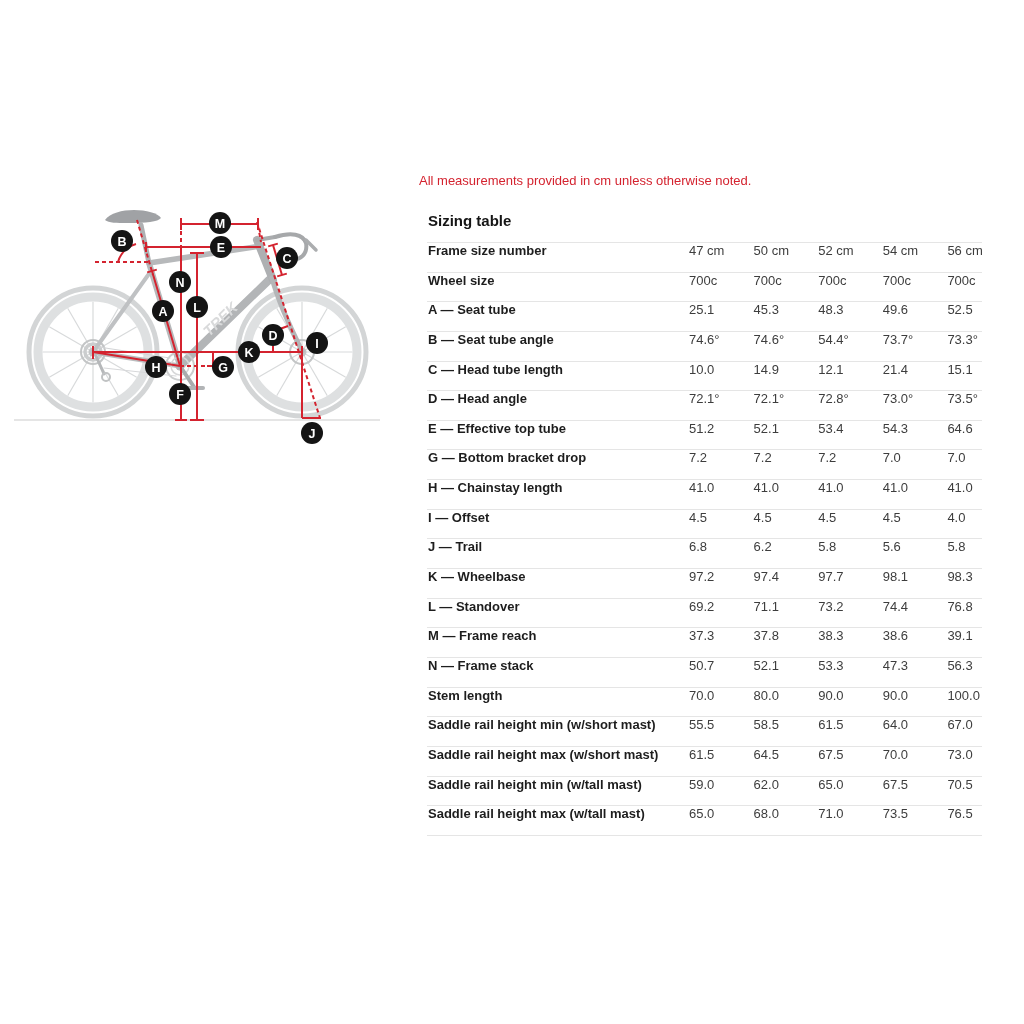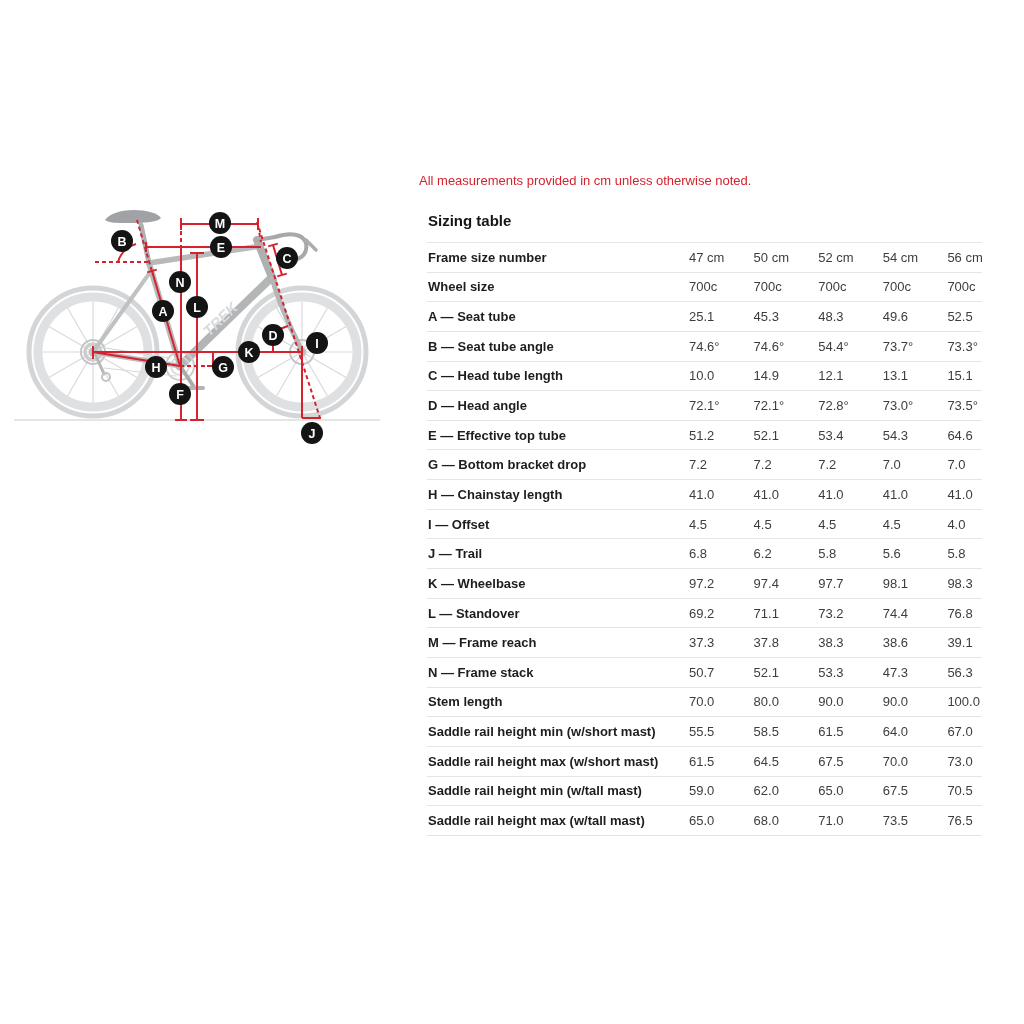--- a/index.html
+++ b/index.html
@@ -22,21 +22,21 @@
   .lbl-text{fill:#ffffff;font-family:"Liberation Sans",sans-serif;
     font-size:12.5px;font-weight:bold;text-anchor:middle;}
 
   
   .content{position:absolute;left:419px;top:173px;width:600px;}
   .note{font-size:13px;font-weight:normal;line-height:16px;color:var(--accent-red);}
   .table-title{margin:24px 0 0 9px;font-size:15px;font-weight:bold;
     line-height:15px;color:#151515;}
   .table-wrap{margin:14px 0 0 8px;width:555px;overflow:hidden;}
   .geo-table{width:593px;border-bottom:1px solid var(--border-gray);}
-  .tr{display:flex;align-items:center;height:29.65px;
+  .tr{display:flex;align-items:flex-start;height:29.65px;
     border-top:1px solid var(--border-gray);}
   .td{font-size:13px;white-space:nowrap;}
   .td.label{flex:0 0 262px;font-weight:bold;color:#1d1d1d;padding-left:1px;}
   .td.val{flex:0 0 64.6px;color:#3d3d3d;}
 </style>
 </head>
 <body>
 
 <div class="page">
 
@@ -254,21 +254,21 @@
     <div class="td val">74.6°</div>
     <div class="td val">54.4°</div>
     <div class="td val">73.7°</div>
     <div class="td val">73.3°</div>
   </div>
           <div class="tr">
     <div class="td label">C — Head tube length</div>
     <div class="td val">10.0</div>
     <div class="td val">14.9</div>
     <div class="td val">12.1</div>
-    <div class="td val">13.1</div>
+    <div class="td val">21.4</div>
     <div class="td val">15.1</div>
   </div>
           <div class="tr">
     <div class="td label">D — Head angle</div>
     <div class="td val">72.1°</div>
     <div class="td val">72.1°</div>
     <div class="td val">72.8°</div>
     <div class="td val">73.0°</div>
     <div class="td val">73.5°</div>
   </div>

